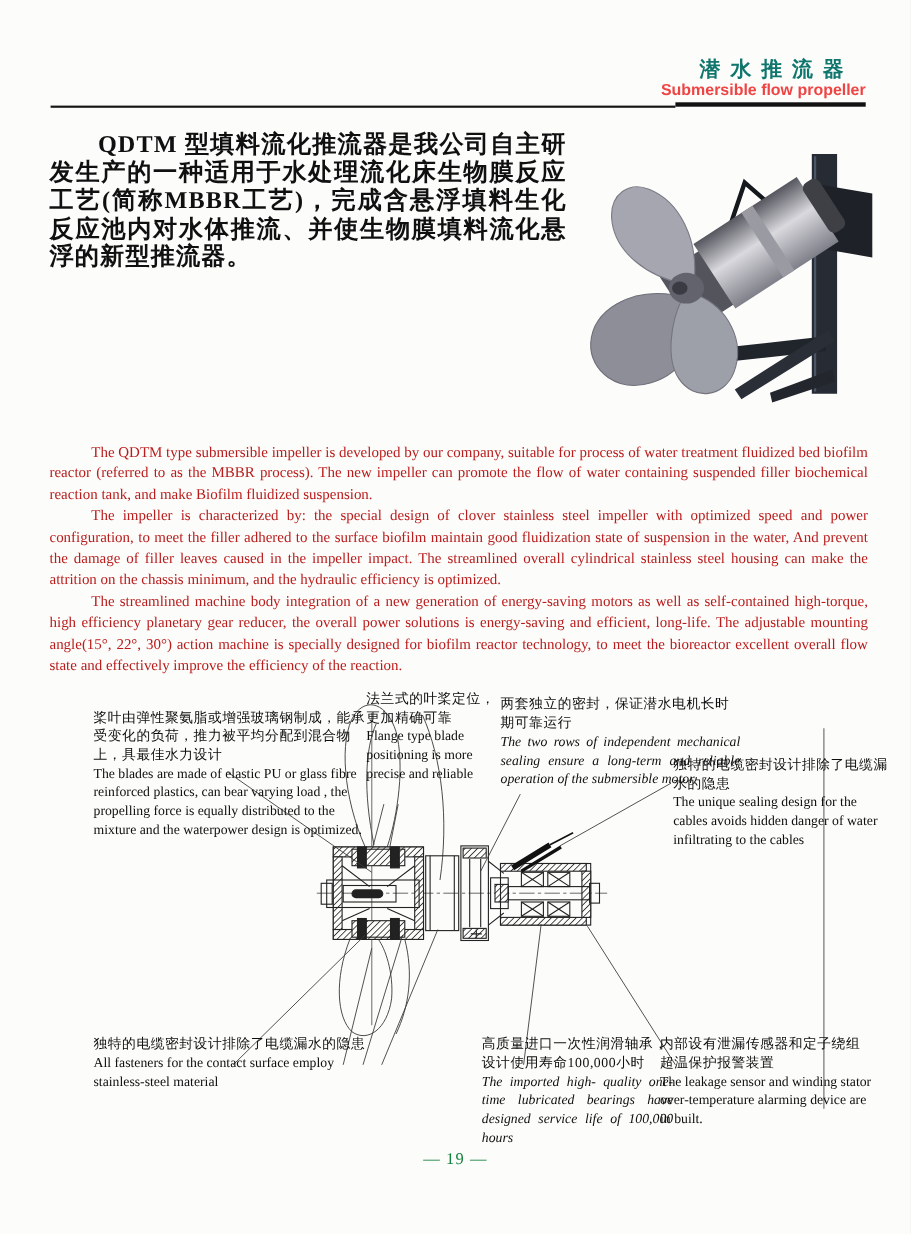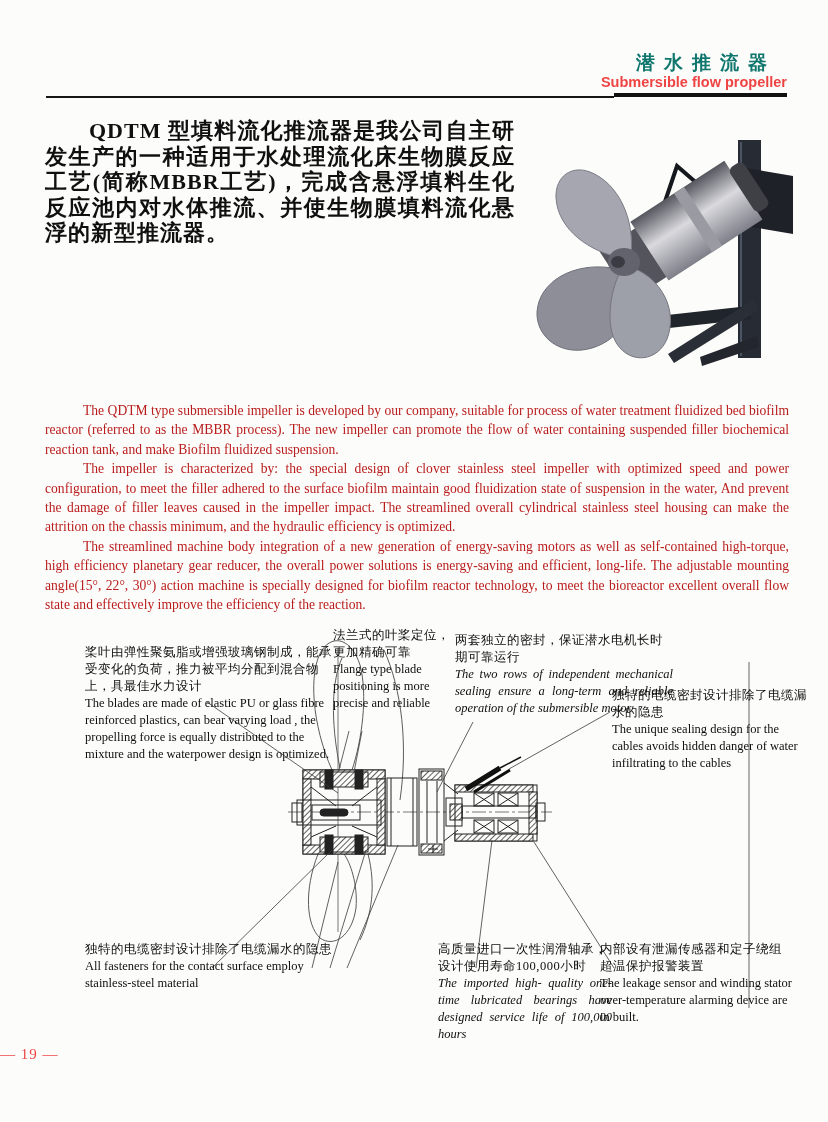--- a/index.html
+++ b/index.html
@@ -33,22 +33,22 @@
     position:absolute;left:45px;top:401px;width:744px;
     font-size:13.6px;line-height:19.4px;color:#b91c1c;text-align:justify;
   }
   .en-body p{margin:0;text-indent:38px;}
   
   .callout{position:absolute;color:#0e0e0e;}
   .callout .cn{font-size:12.5px;line-height:17px;letter-spacing:.5px;}
   .callout .en{font-size:12.5px;line-height:17px;}
   .callout.just .en{text-align:justify;font-style:italic;}
   
-  .footer{position:absolute;left:0;right:0;top:1046px;text-align:left;
-    font-size:15px;letter-spacing:1px;color:#ef4444;}
+  .footer{position:absolute;left:0;right:0;top:1046px;text-align:center;
+    font-size:15px;letter-spacing:1px;color:#15803d;}
   svg{position:absolute;}
 </style>
 </head>
 <body>
 
 <div class="page">
 
   <div class="hdr-cn">潜水推流器</div>
   <div class="hdr-en">Submersible flow propeller</div>
   <div class="rule-main"></div>

